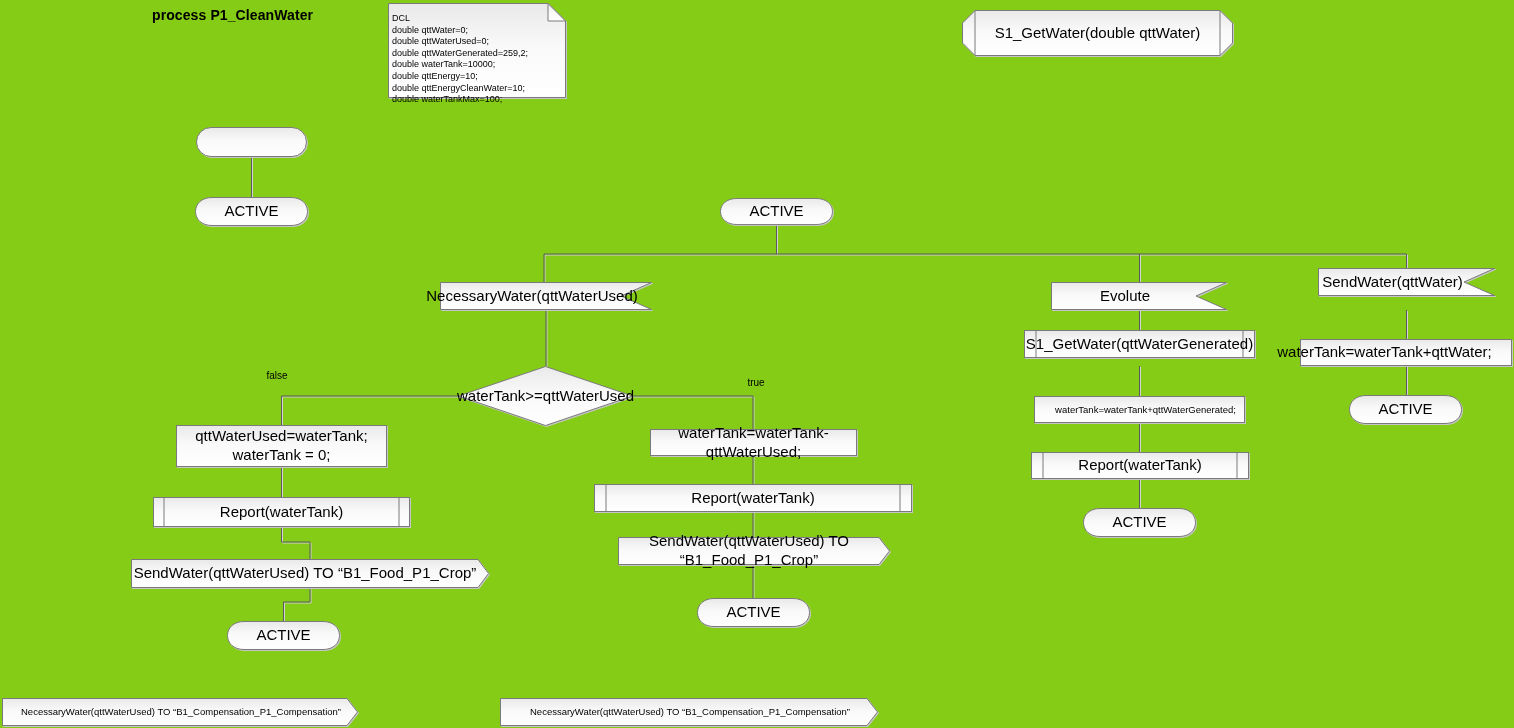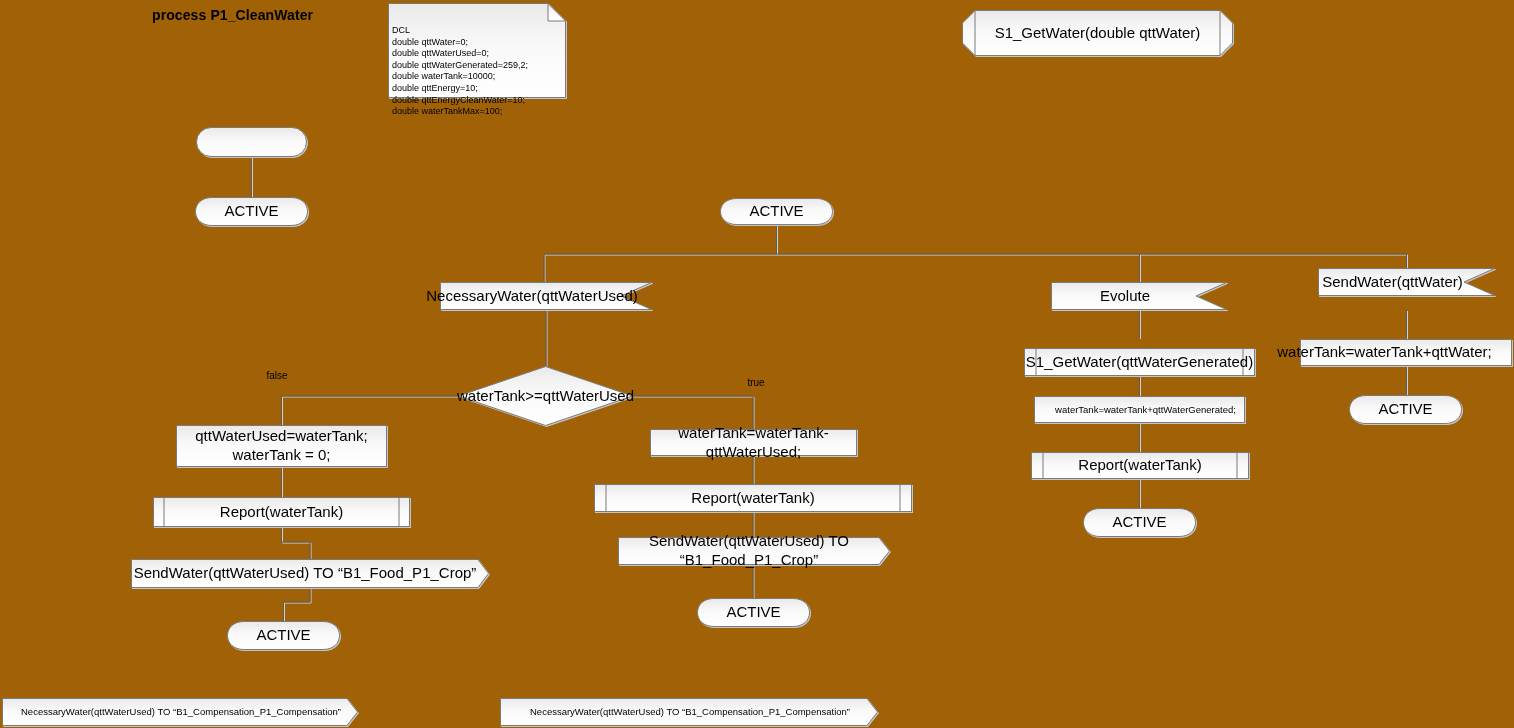--- a/index.html
+++ b/index.html
@@ -1,35 +1,35 @@
 <!DOCTYPE html>
 <html><head>
 <meta charset="utf-8">
 <style>
   html,body{margin:0;padding:0;background:#ffffff;}
   #canvas{
-    position:relative;width:1514px;height:728px;background:#a16207;
+    position:relative;width:1514px;height:728px;background:#84cc16;
     font-family:"Liberation Sans","DejaVu Sans",sans-serif;color:#000;
     overflow:hidden;
   }
   #conn{position:absolute;left:0;top:0;z-index:0;
     filter:drop-shadow(1px 1.3px 0.3px #d2d2d2);}
   #conn path{stroke:#5b5b5b;stroke-width:1;fill:none;}
   .node{position:absolute;z-index:1;}
   .shape{position:absolute;left:0;top:0;overflow:visible;
     filter:drop-shadow(1.6px 1.9px 0.5px #c6c6c6);}
   .shape polygon,.shape path,.shape rect{fill:url(#gshade);stroke:#7a7a7a;stroke-width:1;}
   .shape line{stroke:#7a7a7a;stroke-width:1;}
   .lbl{position:absolute;inset:0;display:flex;align-items:center;justify-content:center;
     text-align:center;font-size:15px;line-height:1.25;white-space:pre-line;}
   .lbl.small{font-size:9.5px;margin-left:12px;}
   .lbl.receive{padding-right:28px;}
   .lbl.send{padding-right:10px;}
   .note-text{position:absolute;inset:0;padding:10px 2px 0 4px;font-size:9px;
-    line-height:11.6px;white-space:pre-line;text-align:left;margin-top:12px;}
+    line-height:11.6px;white-space:pre-line;text-align:left;}
   .edge-label{position:absolute;z-index:2;font-size:10px;}
   #title{position:absolute;left:152px;top:7px;font-size:14px;font-weight:bold;
     letter-spacing:0.1px;z-index:2;white-space:nowrap;}
 </style>
 </head>
 <body>
 
 <div id="canvas">
 
   <svg width="0" height="0" style="position:absolute" aria-hidden="true">
@@ -190,21 +190,21 @@
     <span class="lbl">ACTIVE</span>
   </div>
 
   <div class="node" style="left:1051px;top:282px;width:176px;height:28px">
     <svg class="shape" width="176" height="28" viewBox="0 0 176 28">
       <polygon points="0.5,0.5 175.5,0.5 145,14 175.5,27.5 0.5,27.5"></polygon>
     </svg>
     <span class="lbl receive">Evolute</span>
   </div>
 
-  <div class="node" style="left:1024px;top:348px;width:231px;height:28px">
+  <div class="node" style="left:1024px;top:330px;width:231px;height:28px">
     <svg class="shape" width="231" height="28" viewBox="0 0 231 28">
       <rect x="0.5" y="0.5" width="230" height="27"></rect>
       <line x1="12" y1="0.5" x2="12" y2="27.5"></line>
       <line x1="219" y1="0.5" x2="219" y2="27.5"></line>
     </svg>
     <span class="lbl">S1_GetWater(qttWaterGenerated)</span>
   </div>
 
   <div class="node" style="left:1034px;top:396px;width:211px;height:27px">
     <svg class="shape" width="211" height="27" viewBox="0 0 211 27">

